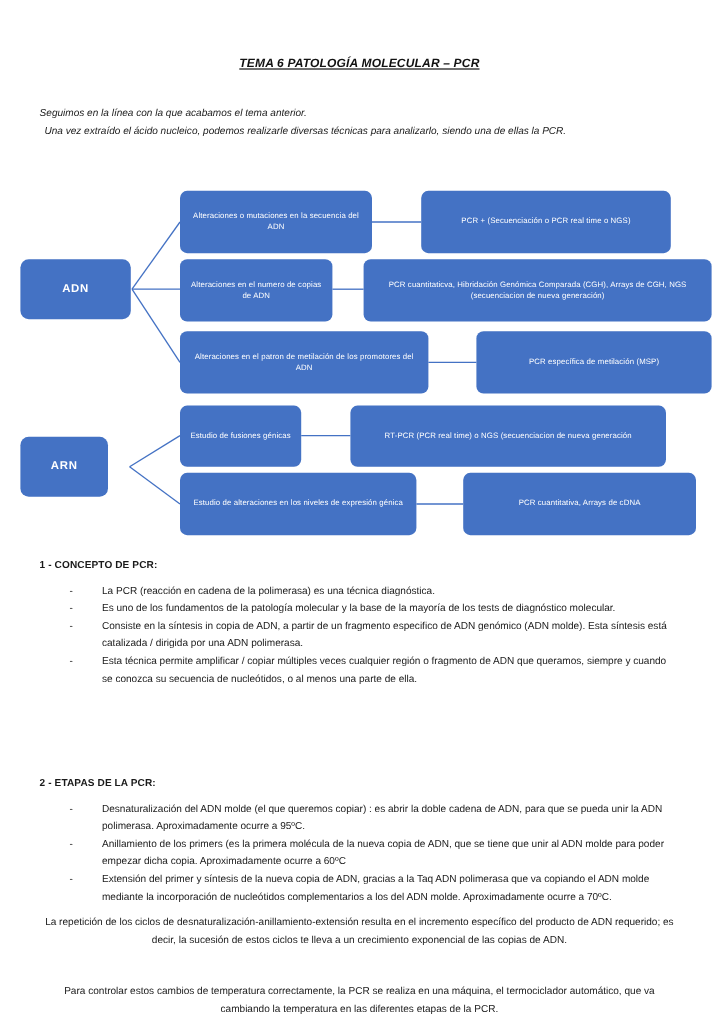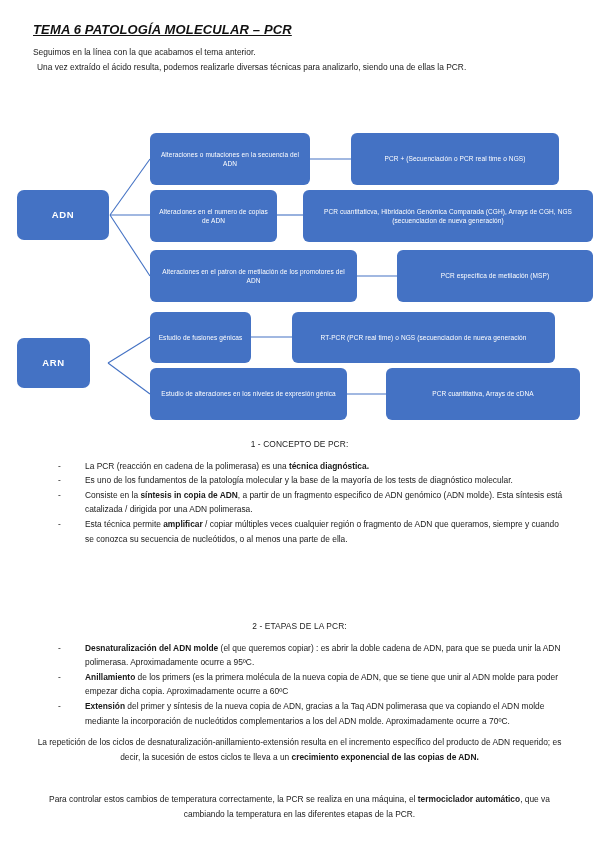--- a/index.html
+++ b/index.html
@@ -18,37 +18,38 @@
   .page {
     position: relative;
     width: 599px;
     height: 848px;
     box-sizing: border-box;
     padding: 0 33px;
   }
 
   
   .doc-title {
-    text-align: left;
+    text-align: center;
     font-weight: bold;
     font-style: italic;
     text-decoration: underline;
-    font-size: 13px;
+    font-size: 10px;
     letter-spacing: 0.15px;
-    margin-top: 22px;
+    margin-top: 48px;
     margin-bottom: 0;
     color: #111;
   }
 
   
   .intro {
-    margin-top: 8px;
+    margin-top: 28px;
     font-size: 8.4px;
     line-height: 14.5px;
     color: #1a1a1a;
+    font-style: italic;
   }
   .intro p { margin: 0; }
   .intro p + p { padding-left: 4px; }
 
   
   .diagram {
     position: absolute;
     left: 0;
     top: 104px;
     width: 599px;
@@ -85,25 +86,24 @@
 
   
   .section {
     position: absolute;
     left: 33px;
     width: 533px;
     font-size: 8.4px;
     line-height: 14.6px;
   }
   .sec-head {
-    font-weight: normal;
+    font-weight: bold;
     font-size: 8.4px;
     margin: 0 0 7px 0;
     letter-spacing: 0.1px;
-    text-align: center;
   }
   ul.bullets {
     list-style: none;
     margin: 0;
     padding: 0 0 0 25px;
   }
   ul.bullets > li {
     position: relative;
     padding-left: 27px;
     margin: 0 0 0 0;
@@ -112,32 +112,32 @@
   ul.bullets > li::before {
     content: "-";
     position: absolute;
     left: 0;
     top: 0;
   }
   .para {
     margin: 0;
     text-align: center;
   }
-  b { font-weight: bold; }
+  b { font-weight: normal; }
 </style>
 </head>
 <body>
 
 <div class="page">
 
   <h1 class="doc-title">TEMA 6 PATOLOGÍA MOLECULAR – PCR</h1>
 
   <div class="intro">
     <p>Seguimos en la línea con la que acabamos el tema anterior.</p>
-    <p>Una vez extraído el ácido resulta, podemos realizarle diversas técnicas para analizarlo, siendo una de ellas la PCR.</p>
+    <p>Una vez extraído el ácido nucleico, podemos realizarle diversas técnicas para analizarlo, siendo una de ellas la PCR.</p>
   </div>
 
   <div class="diagram">
 
     <svg class="links" viewBox="0 0 599 296">
 
       <line x1="110" y1="89" x2="150" y2="33" stroke="#4472C4" stroke-width="1.1"></line>
       <line x1="110" y1="89" x2="150" y2="89" stroke="#4472C4" stroke-width="1.1"></line>
       <line x1="110" y1="89" x2="150" y2="150" stroke="#4472C4" stroke-width="1.1"></line>
 

